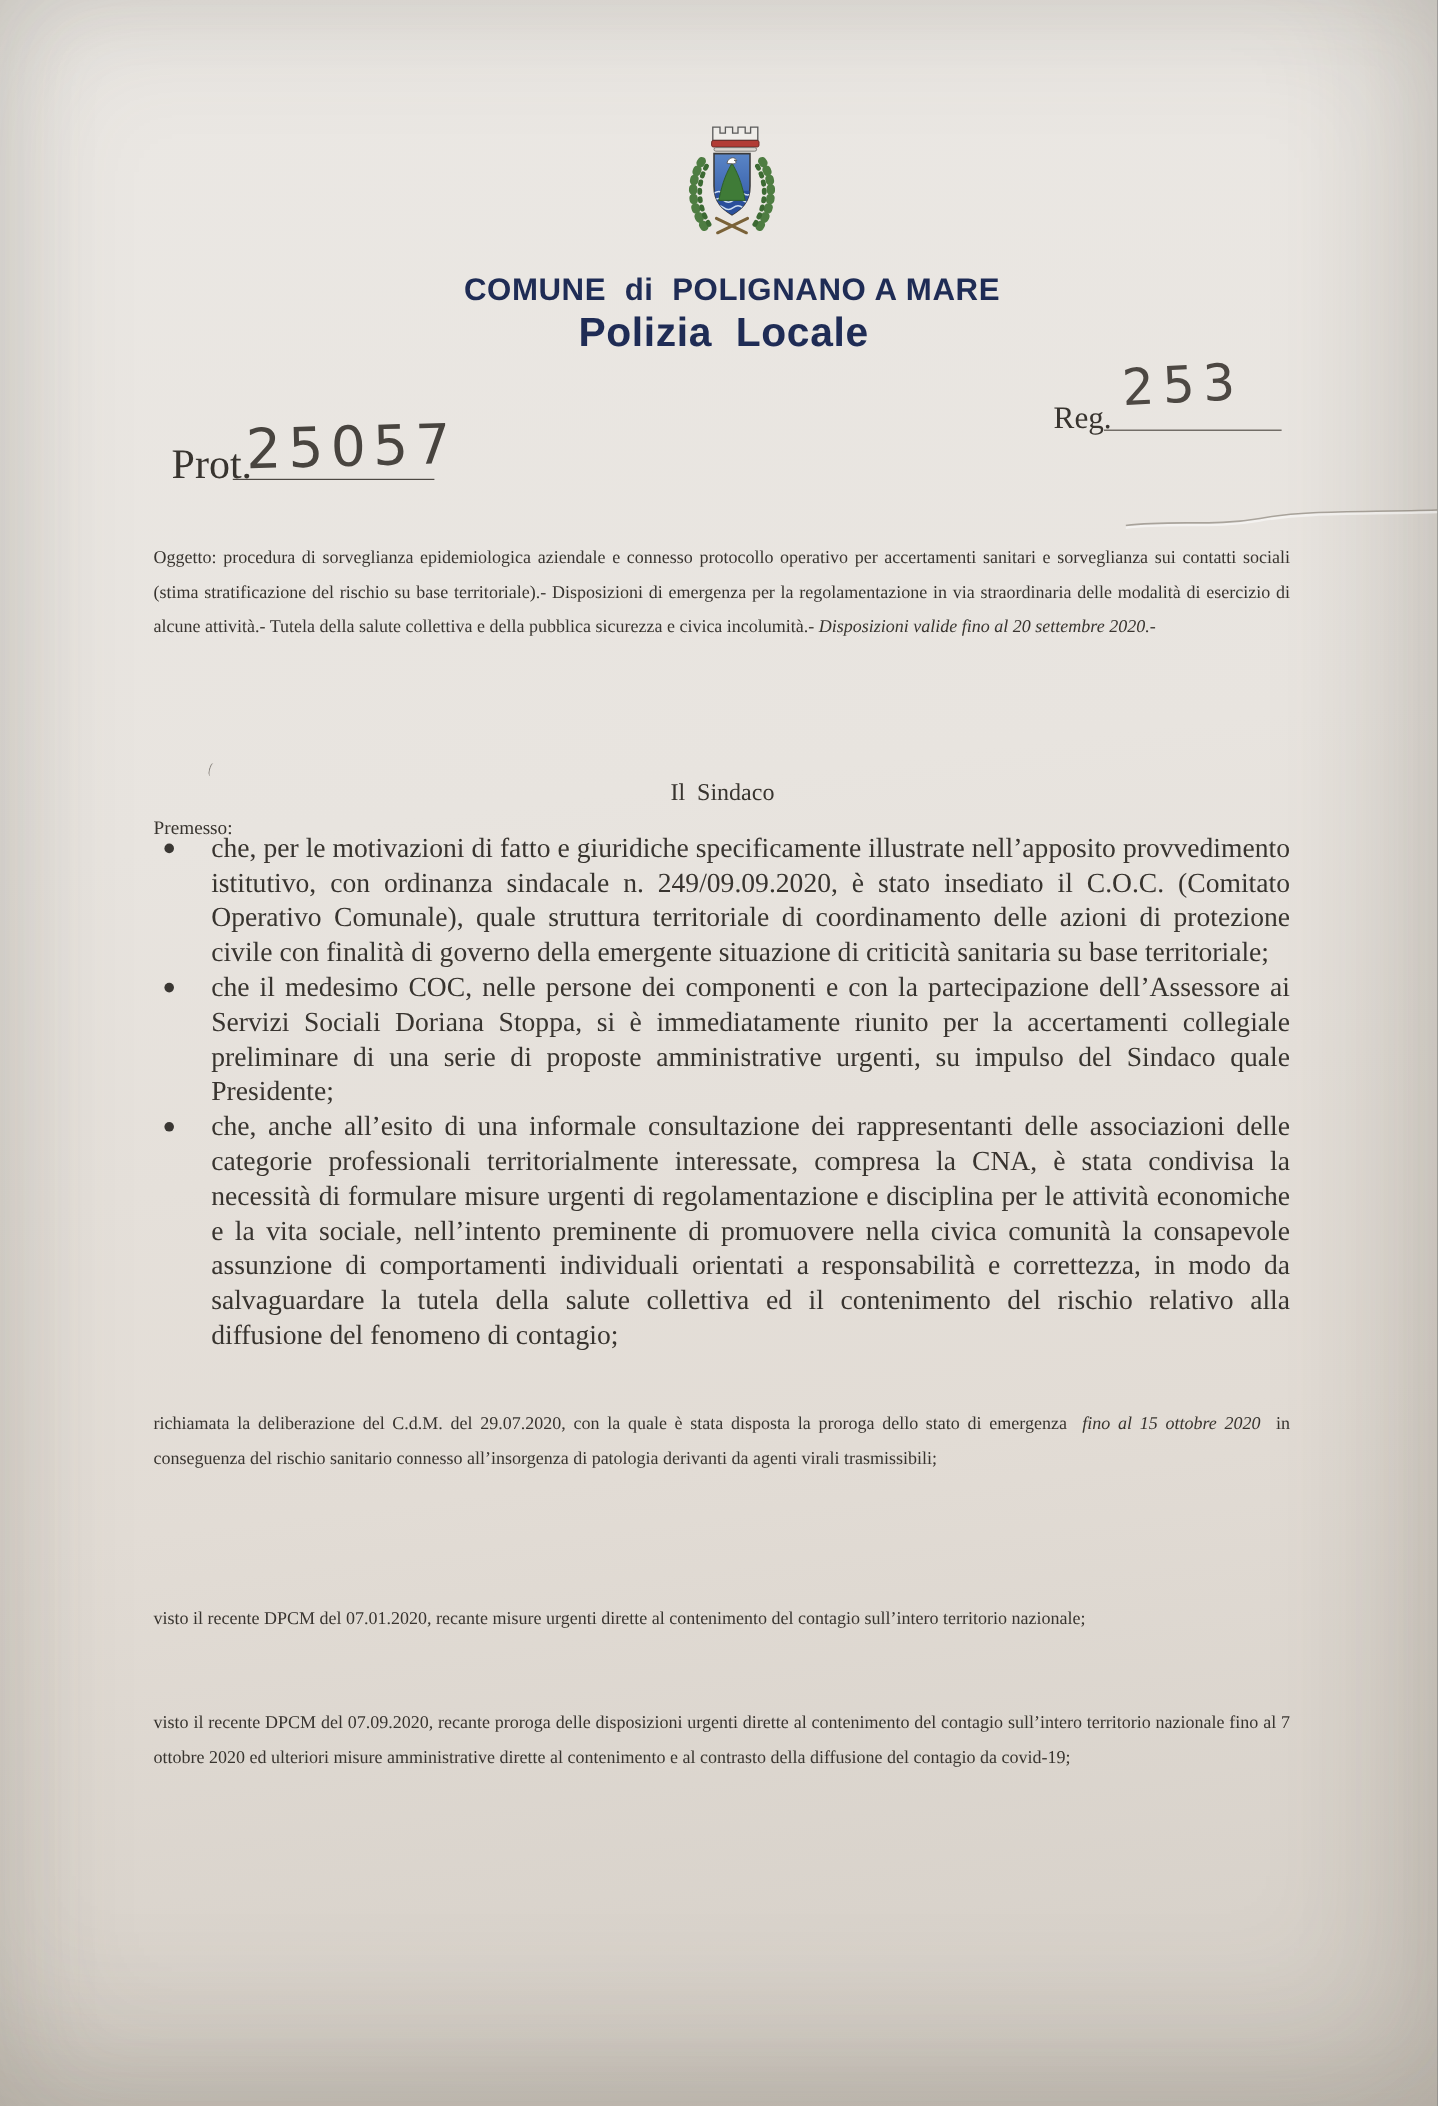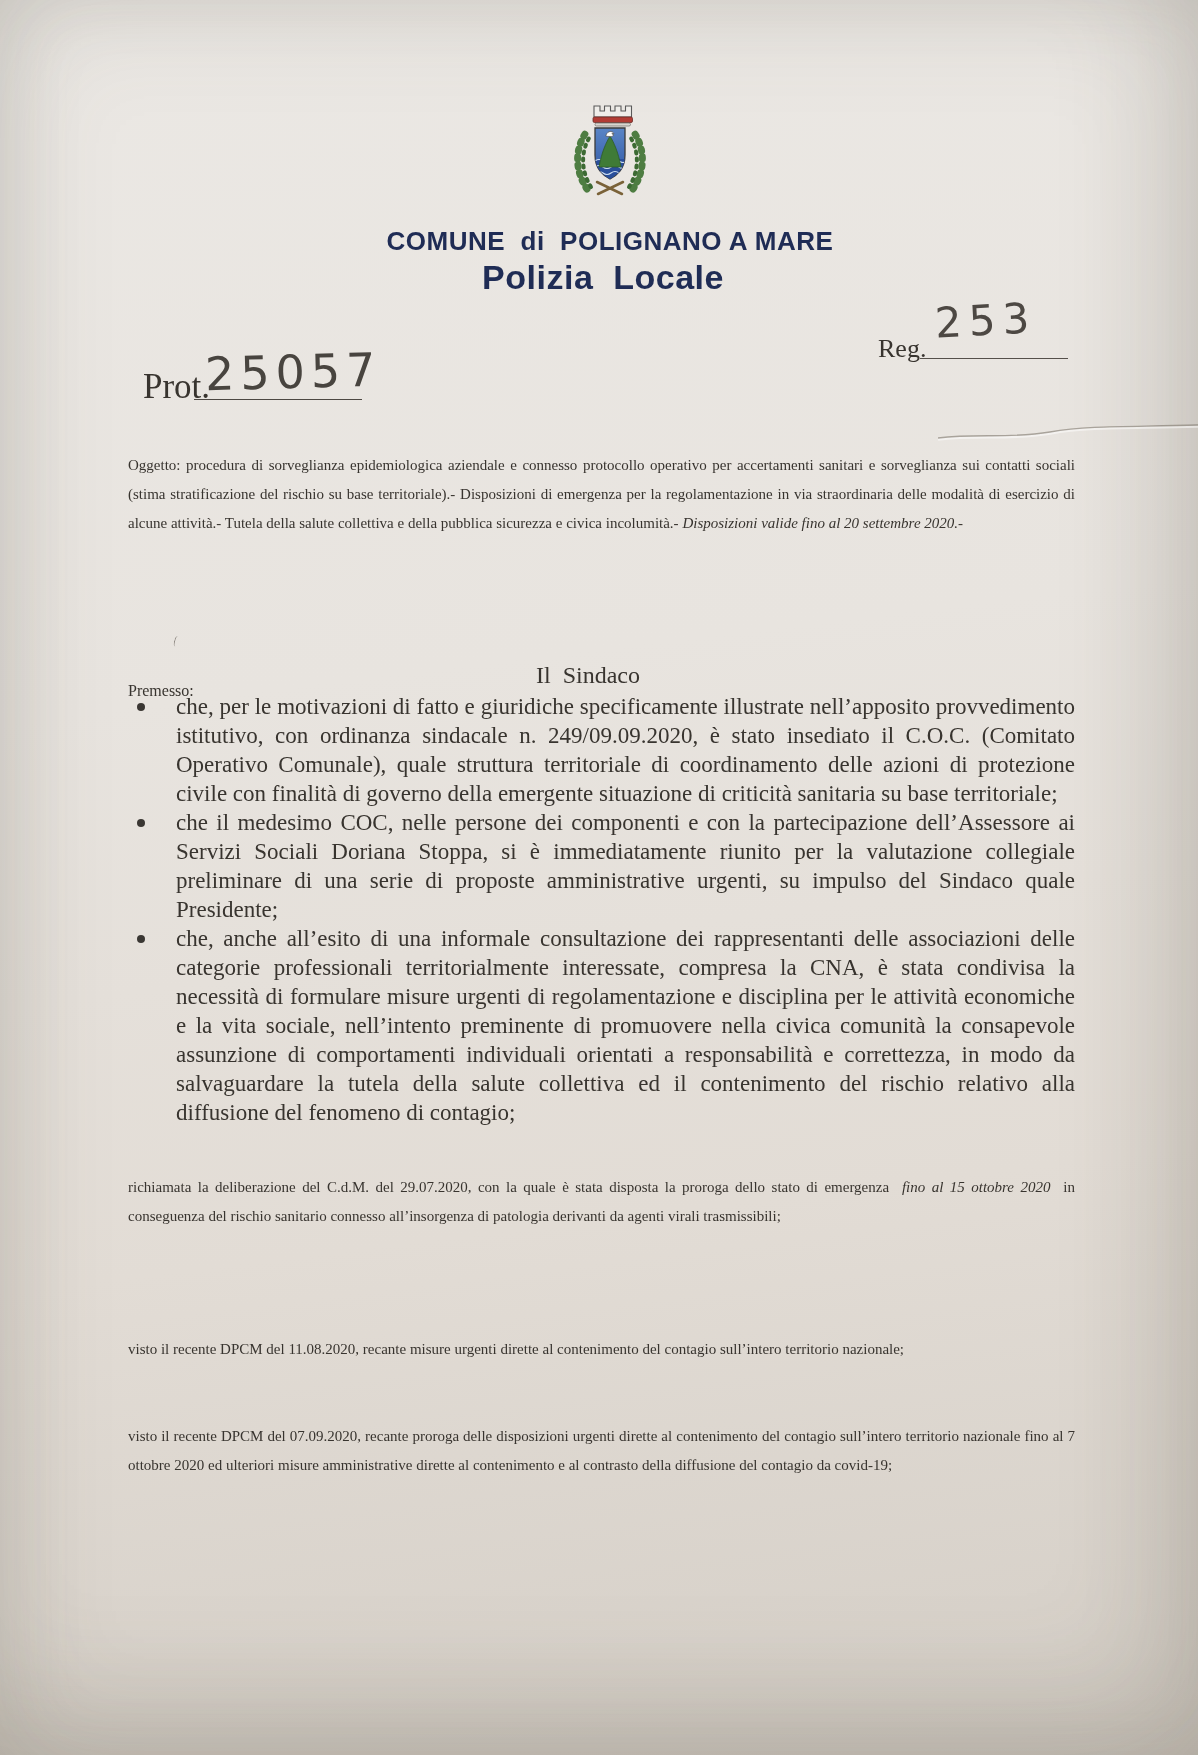--- a/index.html
+++ b/index.html
@@ -42,21 +42,21 @@
     transform:rotate(-1.5deg);
   }
   .prot-underline{top:398px;left:194px;width:168px;height:1px;border-bottom:1.8px solid #4d4843;}
   .para{
     left:128px;width:947px;
     font-size:15px;line-height:29px;
     text-align:justify;white-space:pre-wrap;
   }
   .subject{top:436px;}
   .it{font-style:italic;}
-  .sindaco{top:650px;left:588px;transform:translateX(-50%);font-size:24px;white-space:pre;margin-top:12px;}
+  .sindaco{top:650px;left:602px;transform:translateX(-50%);font-size:20px;white-space:pre;}
   .premesso{top:682px;left:128px;font-size:16px;}
   .bullets{
     top:692px;left:128px;width:947px;
     margin:0;padding:0;list-style:none;
     font-size:23px;line-height:29px;text-align:justify;
   }
   .bullets li{position:relative;padding-left:48px;margin:0;}
   .dot{
     position:absolute;left:9px;top:11px;
     width:8px;height:8px;border-radius:50%;background:#3a3733;
@@ -128,31 +128,31 @@
   <div class="abs sindaco">Il  Sindaco</div>
   <div class="abs premesso">Premesso:</div>
 
   <ul class="abs bullets">
     <li>
       <span class="dot"></span>
       <span>che, per le motivazioni di fatto e giuridiche specificamente illustrate nell’apposito provvedimento istitutivo, con ordinanza sindacale n. 249/09.09.2020, è stato insediato il C.O.C. (Comitato Operativo Comunale), quale struttura territoriale di coordinamento delle azioni di protezione civile con finalità di governo della emergente situazione di criticità sanitaria su base territoriale;</span>
     </li>
     <li>
       <span class="dot"></span>
-      <span>che il medesimo COC, nelle persone dei componenti e con la partecipazione dell’Assessore ai Servizi Sociali Doriana Stoppa, si è immediatamente riunito per la valutazione collegiale preliminare di una serie di proposte amministrative urgenti, su impulso del Sindaco quale Presidente;</span>
+      <span>che il medesimo COC, nelle persone dei componenti e con la partecipazione dell’Assessore ai Servizi Sociali Doriana Stoppa, si è immediatamente riunito per la accertamenti collegiale preliminare di una serie di proposte amministrative urgenti, su impulso del Sindaco quale Presidente;</span>
     </li>
     <li>
       <span class="dot"></span>
       <span>che, anche all’esito di una informale consultazione dei rappresentanti delle associazioni delle categorie professionali territorialmente interessate, compresa la CNA, è stata condivisa la necessità di formulare misure urgenti di regolamentazione e disciplina per le attività economiche e la vita sociale, nell’intento preminente di promuovere nella civica comunità la consapevole assunzione di comportamenti individuali orientati a responsabilità e correttezza, in modo da salvaguardare la tutela della salute collettiva ed il contenimento del rischio relativo alla diffusione del fenomeno di contagio;</span>
     </li>
   </ul>
 
   <p class="abs para recital"><span>richiamata la deliberazione del C.d.M. del 29.07.2020, con la quale è stata disposta la proroga dello stato di emergenza  </span><span class="it">fino al 15 ottobre 2020</span><span>  in conseguenza del rischio sanitario connesso all’insorgenza di patologia derivanti da agenti virali trasmissibili;</span></p>
 
-  <p class="abs para visto1">visto il recente DPCM del 11.08.2020, recante misure urgenti dirette al contenimento del contagio sull’intero territorio nazionale;</p>
+  <p class="abs para visto1">visto il recente DPCM del 07.01.2020, recante misure urgenti dirette al contenimento del contagio sull’intero territorio nazionale;</p>
   <p class="abs para visto2">visto il recente DPCM del 07.09.2020, recante proroga delle disposizioni urgenti dirette al contenimento del contagio sull’intero territorio nazionale fino al 7 ottobre 2020 ed ulteriori misure amministrative dirette al contenimento e al contrasto della diffusione del contagio da covid-19;</p>
 
   <svg class="abs crease" width="260" height="26" viewBox="0 0 260 26">
     <path d="M0,18 C40,13 72,19 112,12 S195,7 260,5" fill="none" stroke="rgba(255,255,255,0.5)" stroke-width="2.5" transform="translate(0,1.5)"></path>
     <path d="M0,18 C40,13 72,19 112,12 S195,7 260,5" fill="none" stroke="rgba(104,95,84,0.5)" stroke-width="1.3"></path>
   </svg>
 
   <div class="abs stray"></div>
 
 </div>

